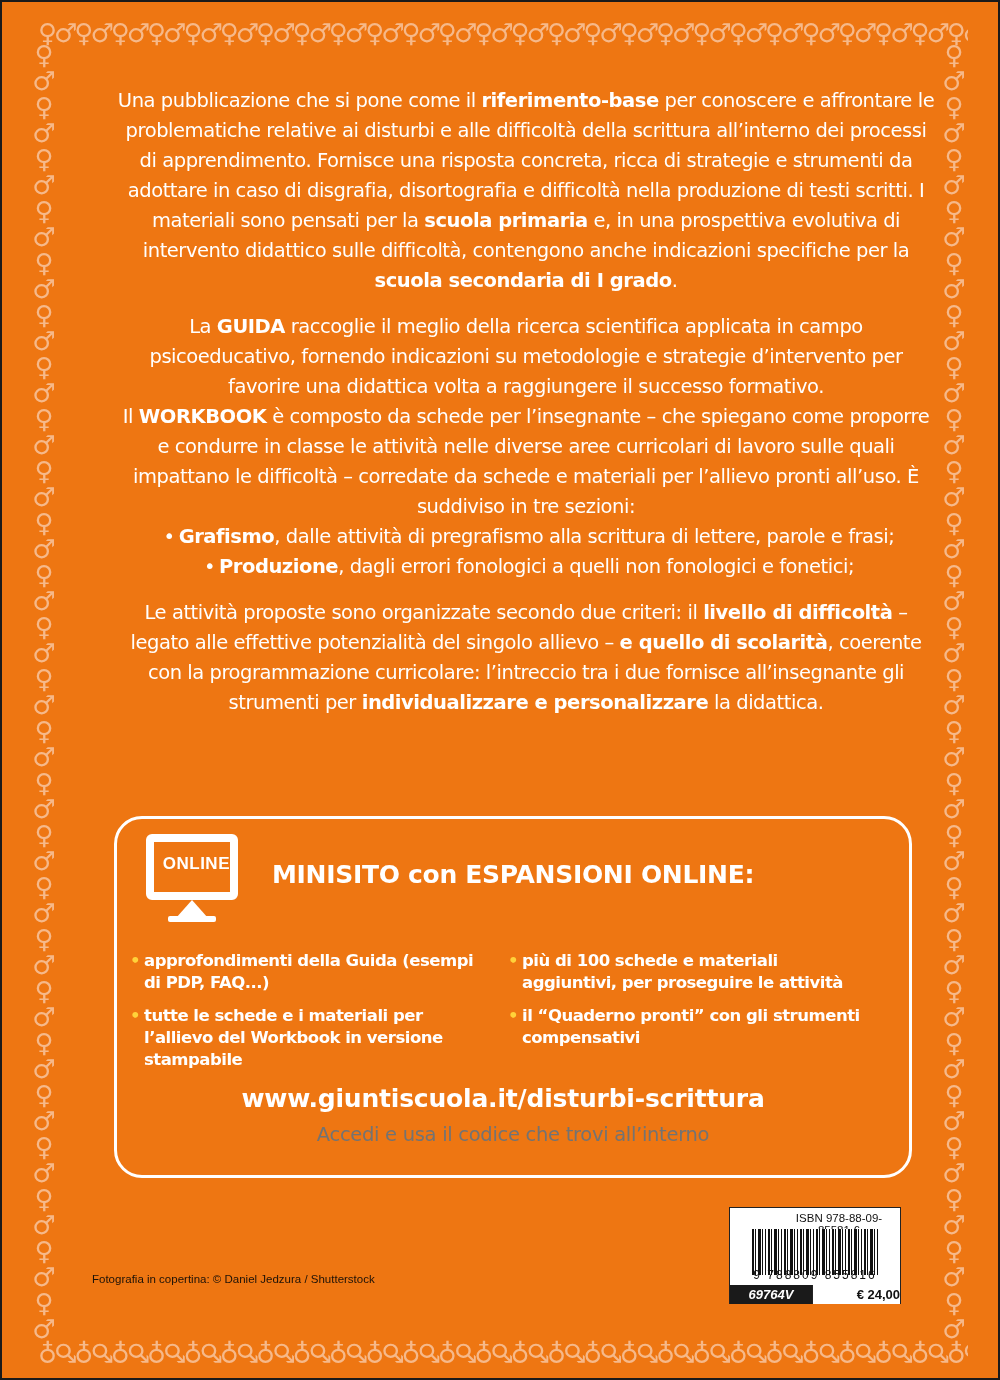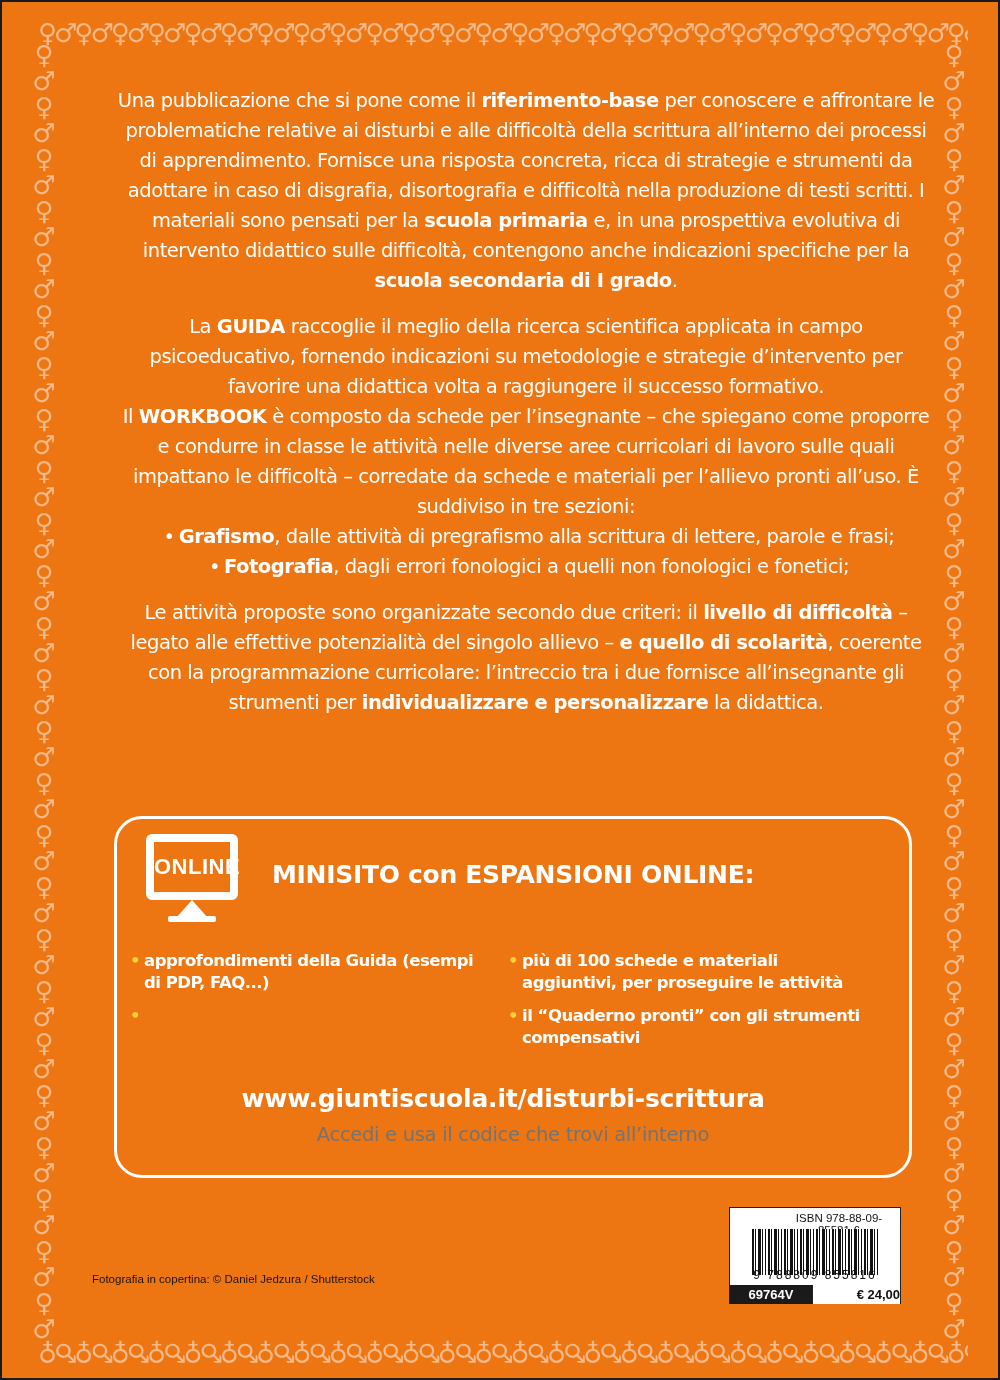--- a/index.html
+++ b/index.html
@@ -42,21 +42,21 @@
   .online-box {
     position: absolute; left: 114px; top: 816px; width: 798px; height: 362px;
     border: 3px solid #fff; border-radius: 28px; box-sizing: border-box;
   }
   .monitor {
     position: absolute; left: 146px; top: 834px; width: 92px; height: 66px;
     border: 8px solid #fff; border-radius: 6px; box-sizing: border-box;
   }
   .monitor-label {
     position: absolute; left: 0; right: 0; top: 12px; text-align: right;
-    color: #fff; font-weight: bold; font-size: 22px; letter-spacing: 0.5px;
+    color: #fff; font-weight: bold; font-size: 17px; letter-spacing: 0.5px;
     font-family: "Liberation Sans", sans-serif;
   }
   .monitor-stand {
     position: absolute; left: 176px; top: 900px; width: 0; height: 0;
     border-left: 16px solid transparent; border-right: 16px solid transparent;
     border-bottom: 18px solid #fff;
   }
   .monitor-base {
     position: absolute; left: 168px; top: 916px; width: 48px; height: 6px;
     background: #fff; border-radius: 2px;
@@ -97,21 +97,21 @@
   .isbn-label { position: absolute; left: 0; right: 0; top: 4px; text-align: center; font-size: 11.5px; color: #111; padding-left: 48px; }
   .barcode {
     position: absolute; left: 22px; top: 21px; width: 128px; height: 46px;
     background: repeating-linear-gradient(90deg,
       #111 0 2px, #fff 2px 3px, #111 3px 4px, #fff 4px 6px, #111 6px 9px, #fff 9px 10px,
       #111 10px 11px, #fff 11px 13px, #111 13px 14px, #fff 14px 16px);
   }
   .barcode-digits { position: absolute; left: 4px; right: 4px; top: 60px; font-size: 12px; color: #111; letter-spacing: 2px; text-align: center; }
   .code-cell {
     position: absolute; left: 0; top: 77px; width: 82px; height: 19px; background: #1a1a1a;
-    color: #fff; font-weight: bold; font-size: 13px; text-align: center; line-height: 19px;
+    color: #fff; font-weight: bold; font-size: 13px; text-align: center; line-height: 19px; font-style: italic;
   }
   .price-cell {
     position: absolute; left: 82px; top: 77px; width: 88px; height: 19px; background: #fff;
     color: #111; font-weight: bold; font-size: 13px; text-align: right; line-height: 19px;
     border-left: 1px solid #222; box-sizing: border-box;
   }
 </style>
 </head>
 <body>
 
@@ -125,35 +125,35 @@
 <div class="body-text">
   <p id="p1"><span>Una pubblicazione che si pone come il </span><b>riferimento-base</b><span> per conoscere e affrontare le problematiche relative ai disturbi e alle difficoltà della scrittura all’interno dei processi di apprendimento. Fornisce una risposta concreta, ricca di strategie e strumenti da adottare in caso di disgrafia, disortografia e difficoltà nella produzione di testi scritti. I materiali sono pensati per la </span><b>scuola primaria</b><span> e, in una prospettiva evolutiva di intervento didattico sulle difficoltà, contengono anche indicazioni specifiche per la </span><b>scuola secondaria di I grado</b><span>.</span></p>
   <p class="tight">
     <span>La </span><b>GUIDA</b><span> raccoglie il meglio della ricerca scientifica applicata in campo psicoeducativo, fornendo indicazioni su metodologie e strategie d’intervento per favorire una didattica volta a raggiungere il successo formativo.</span>
   </p>
   <p class="tight">
     <span>Il </span><b>WORKBOOK</b><span> è composto da schede per l’insegnante – che spiegano come proporre e condurre in classe le attività nelle diverse aree curricolari di lavoro sulle quali impattano le difficoltà – corredate da schede e materiali per l’allievo pronti all’uso. È suddiviso in tre sezioni:</span>
   </p>
   <ul class="bullets">
     <li><span class="dot">•</span><b>Grafismo</b><span>, dalle attività di pregrafismo alla scrittura di lettere, parole e frasi;</span></li>
-    <li><span class="dot">•</span><b>Fotografia</b><span>, dagli errori fonologici a quelli non fonologici e fonetici;</span></li>
+    <li><span class="dot">•</span><b>Produzione</b><span>, dagli errori fonologici a quelli non fonologici e fonetici;</span></li>
   </ul>
   <p id="p3"><span>Le attività proposte sono organizzate secondo due criteri: il </span><b>livello di difficoltà</b><span> – legato alle effettive potenzialità del singolo allievo – </span><b>e quello di scolarità</b><span>, coerente con la programmazione curricolare: l’intreccio tra i due fornisce all’insegnante gli strumenti per </span><b>individualizzare e personalizzare</b><span> la didattica.</span></p>
 </div>
 
 <div class="online-box"></div>
 <div class="monitor">
   <div class="monitor-label">ONLINE</div>
 </div>
 <div class="monitor-stand"></div>
 <div class="monitor-base"></div>
 <div class="online-title">MINISITO con ESPANSIONI ONLINE:</div>
 
 <div class="feat f1"><span class="dot">•</span><span>approfondimenti della Guida (esempi di PDP, FAQ...)</span></div>
-<div class="feat f2"><span class="dot">•</span></div>
+<div class="feat f2"><span class="dot">•</span><span>tutte le schede e i materiali per l’allievo del Workbook in versione stampabile</span></div>
 <div class="feat f3"><span class="dot">•</span><span>più di 100 schede e materiali aggiuntivi, per proseguire le attività</span></div>
 <div class="feat f4"><span class="dot">•</span><span>il “Quaderno pronti” con gli strumenti compensativi</span></div>
 
 <div class="url">www.giuntiscuola.it/disturbi-scrittura</div>
 <div class="access">Accedi e usa il codice che trovi all’interno</div>
 
 <div class="credit">Fotografia in copertina: © Daniel Jedzura / Shutterstock</div>
 
 <div class="isbn-box">
   <div class="isbn-label">ISBN 978-88-09-85581-6</div>

